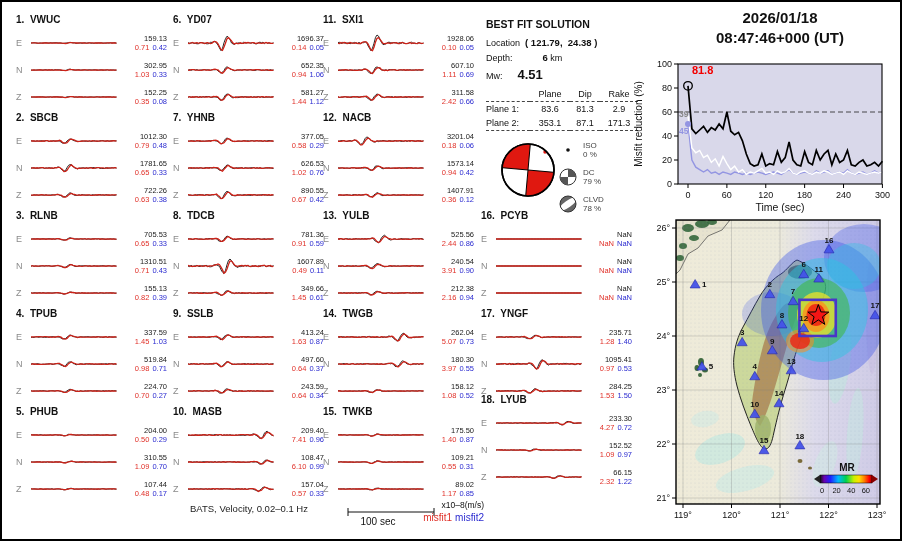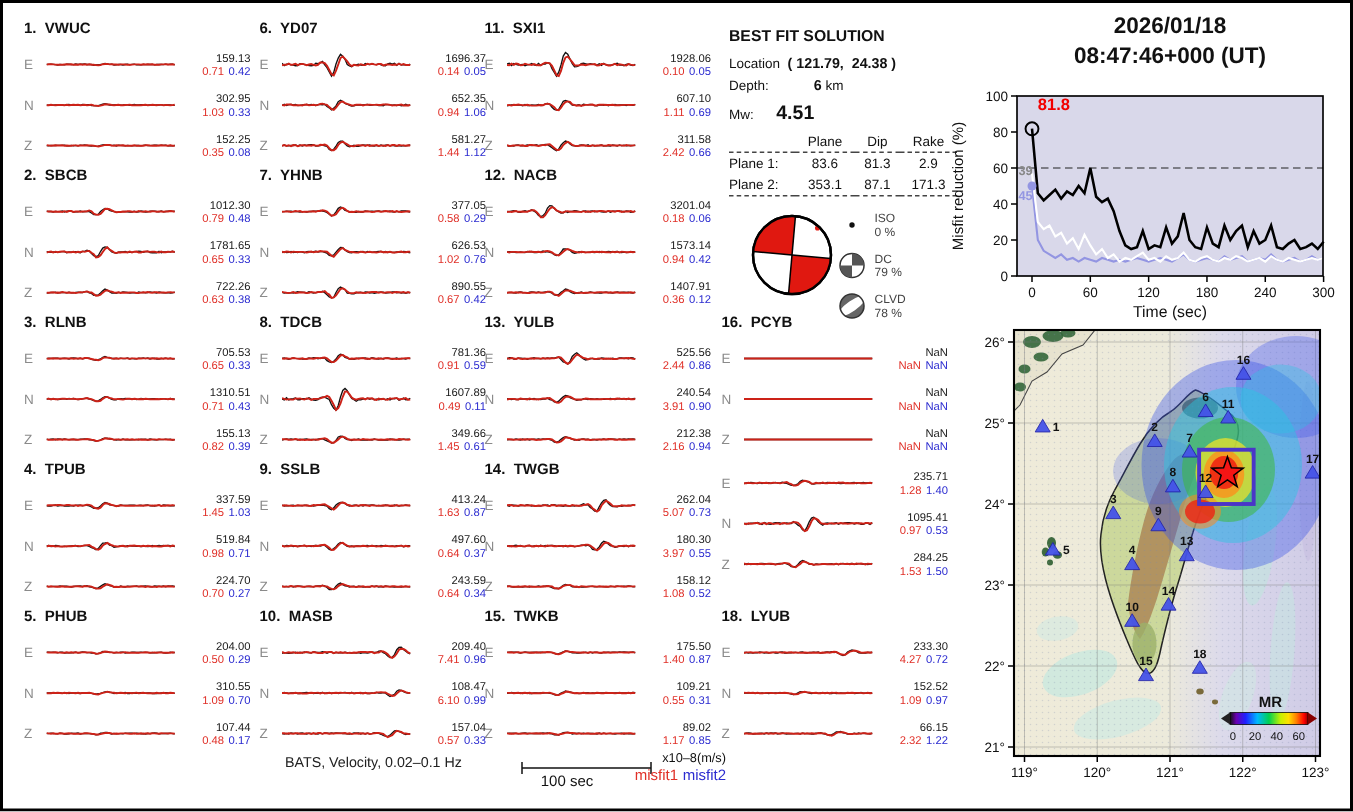--- a/index.html
+++ b/index.html
@@ -613,20 +613,21 @@
             <polyline points="0,13.0 1.5,13.0 3,13.0 4.5,13.0 6,13.0 7.5,13.0 9,13.0 10.5,13.0 12,13.0 13.5,13.0 15,13.0 16.5,13.0 18,13.0 19.5,13.0 21,13.0 22.5,13.0 24,13.0 25.5,13.0 27,13.0 28.5,13.0 30,13.0 31.5,13.0 33,13.0 34.5,13.0 36,13.0 37.5,13.0 39,13.0 40.5,13.0 42,13.0 43.5,13.0 45,13.0 46.5,13.0 48,13.0 49.5,13.0 51,13.0 52.5,13.0 54,13.0 55.5,13.0 57,13.0 58.5,13.0 60,13.0 61.5,13.0 63,13.0 64.5,13.0 66,13.0 67.5,13.0 69,13.0 70.5,13.0 72,13.0 73.5,13.0 75,13.0 76.5,13.0 78,13.0 79.5,13.0 81,13.0 82.5,13.0 84,13.0 85.5,13.0 " fill="none" stroke="#111" stroke-width="0.9"></polyline>
             <polyline points="0,13.0 1.5,13.0 3,13.0 4.5,13.0 6,13.0 7.5,13.0 9,13.0 10.5,13.0 12,13.0 13.5,13.0 15,13.0 16.5,13.0 18,13.0 19.5,13.0 21,13.0 22.5,13.0 24,13.0 25.5,13.0 27,13.0 28.5,13.0 30,13.0 31.5,13.0 33,13.0 34.5,13.0 36,13.0 37.5,13.0 39,13.0 40.5,13.0 42,13.0 43.5,13.0 45,13.0 46.5,13.0 48,13.0 49.5,13.0 51,13.0 52.5,13.0 54,13.0 55.5,13.0 57,13.0 58.5,13.0 60,13.0 61.5,13.0 63,13.0 64.5,13.0 66,13.0 67.5,13.0 69,13.0 70.5,13.0 72,13.0 73.5,13.0 75,13.0 76.5,13.0 78,13.0 79.5,13.0 81,13.0 82.5,13.0 84,13.0 85.5,13.0 " fill="none" stroke="#cc2218" stroke-width="1.3"></polyline>
           </svg>
           <div class="nums">
             <div class="amp">NaN</div>
             <div><span class="m1">NaN</span><span class="m2">NaN</span></div>
           </div>
         </div>
       </div>
       <div class="block" style="left: 479px; top: 306px;">
+        <div class="sh">17.  YNGF</div>
         <div class="trow">
           <span class="ch">E</span>
           <svg width="86" height="26" viewBox="0 0 86 26">
             <polyline points="0,13.4 1.5,13.0 3,12.9 4.5,12.7 6,12.8 7.5,13.2 9,13.4 10.5,12.7 12,13.4 13.5,12.7 15,12.7 16.5,12.7 18,13.3 19.5,12.9 21,12.6 22.5,13.1 24,12.9 25.5,12.4 27,13.0 28.5,13.3 30,14.0 31.5,14.6 33,14.5 34.5,14.3 36,13.5 37.5,11.9 39,11.2 40.5,11.6 42,12.1 43.5,12.6 45,13.5 46.5,13.7 48,13.4 49.5,13.3 51,12.9 52.5,13.2 54,13.2 55.5,12.6 57,12.7 58.5,12.7 60,13.1 61.5,12.9 63,13.2 64.5,13.4 66,13.2 67.5,13.2 69,13.1 70.5,13.2 72,12.8 73.5,12.7 75,13.3 76.5,12.9 78,12.9 79.5,12.7 81,13.0 82.5,13.0 84,13.1 85.5,12.7 " fill="none" stroke="#111" stroke-width="0.9"></polyline>
             <polyline points="0,13.1 1.5,13.1 3,12.8 4.5,13.1 6,13.2 7.5,13.1 9,13.0 10.5,12.8 12,12.9 13.5,13.0 15,12.9 16.5,13.2 18,13.1 19.5,12.8 21,12.9 22.5,12.9 24,13.1 25.5,12.9 27,12.6 28.5,12.4 30,13.2 31.5,13.8 33,14.7 34.5,14.7 36,14.3 37.5,12.9 39,12.0 40.5,11.5 42,11.8 43.5,12.3 45,13.3 46.5,13.4 48,12.9 49.5,13.2 51,13.2 52.5,12.7 54,13.2 55.5,13.2 57,12.8 58.5,13.0 60,12.9 61.5,13.2 63,12.7 64.5,12.8 66,12.7 67.5,13.1 69,13.0 70.5,13.2 72,13.1 73.5,13.2 75,12.9 76.5,12.9 78,13.2 79.5,13.1 81,13.2 82.5,13.1 84,12.9 85.5,13.2 " fill="none" stroke="#cc2218" stroke-width="1.3"></polyline>
           </svg>
           <div class="nums">
             <div class="amp">235.71</div>
             <div><span class="m1">1.28</span><span class="m2">1.40</span></div>
           </div>
@@ -647,21 +648,21 @@
           <svg width="86" height="26" viewBox="0 0 86 26">
             <polyline points="0,13.4 1.5,13.0 3,12.6 4.5,13.4 6,13.0 7.5,13.0 9,12.7 10.5,12.7 12,12.6 13.5,12.8 15,12.8 16.5,12.8 18,13.2 19.5,13.1 21,13.3 22.5,12.7 24,12.6 25.5,12.9 27,12.4 28.5,12.9 30,13.5 31.5,14.7 33,14.9 34.5,14.6 36,13.3 37.5,11.5 39,10.6 40.5,11.3 42,12.0 43.5,13.2 45,13.1 46.5,13.6 48,12.9 49.5,13.1 51,13.2 52.5,13.0 54,13.1 55.5,13.1 57,12.9 58.5,12.8 60,13.4 61.5,12.8 63,13.4 64.5,12.9 66,12.6 67.5,12.9 69,12.9 70.5,12.8 72,12.6 73.5,13.1 75,13.2 76.5,12.6 78,12.9 79.5,13.2 81,12.9 82.5,13.3 84,13.1 85.5,12.6 " fill="none" stroke="#111" stroke-width="0.9"></polyline>
             <polyline points="0,12.7 1.5,13.1 3,13.0 4.5,13.0 6,13.0 7.5,13.0 9,13.2 10.5,12.8 12,13.0 13.5,13.2 15,12.9 16.5,12.8 18,12.8 19.5,13.0 21,13.3 22.5,13.1 24,13.0 25.5,12.6 27,12.3 28.5,12.4 30,12.8 31.5,14.2 33,14.9 34.5,15.1 36,14.0 37.5,13.0 39,11.5 40.5,11.5 42,12.1 43.5,12.8 45,13.0 46.5,13.5 48,13.3 49.5,13.3 51,13.2 52.5,13.0 54,13.0 55.5,13.1 57,13.1 58.5,13.1 60,13.1 61.5,12.8 63,13.3 64.5,12.8 66,12.9 67.5,13.0 69,12.9 70.5,13.1 72,12.9 73.5,13.2 75,12.7 76.5,12.9 78,12.7 79.5,12.9 81,13.3 82.5,12.8 84,12.9 85.5,13.0 " fill="none" stroke="#cc2218" stroke-width="1.3"></polyline>
           </svg>
           <div class="nums">
             <div class="amp">284.25</div>
             <div><span class="m1">1.53</span><span class="m2">1.50</span></div>
           </div>
         </div>
       </div>
-      <div class="block" style="left: 479px; top: 404px;">
+      <div class="block" style="left: 479px; top: 392px;">
         <div class="sh">18.  LYUB</div>
         <div class="trow">
           <span class="ch">E</span>
           <svg width="86" height="26" viewBox="0 0 86 26">
             <polyline points="0,13.0 1.5,13.0 3,13.3 4.5,13.1 6,13.3 7.5,13.1 9,13.2 10.5,12.6 12,12.9 13.5,13.4 15,13.1 16.5,13.3 18,12.9 19.5,12.9 21,13.3 22.5,13.3 24,12.8 25.5,12.6 27,13.3 28.5,13.3 30,13.0 31.5,13.2 33,12.9 34.5,12.9 36,13.2 37.5,12.8 39,12.7 40.5,13.2 42,13.4 43.5,12.9 45,13.0 46.5,12.8 48,12.9 49.5,12.7 51,13.4 52.5,13.3 54,12.7 55.5,12.6 57,12.7 58.5,12.5 60,13.0 61.5,12.7 63,13.6 64.5,14.5 66,15.0 67.5,14.5 69,12.7 70.5,11.9 72,11.3 73.5,11.8 75,12.3 76.5,13.2 78,13.4 79.5,13.3 81,13.3 82.5,13.0 84,12.9 85.5,13.0 " fill="none" stroke="#111" stroke-width="0.9"></polyline>
             <polyline points="0,13.3 1.5,12.9 3,12.9 4.5,12.8 6,13.1 7.5,12.9 9,12.9 10.5,13.2 12,12.9 13.5,12.9 15,12.8 16.5,13.2 18,13.2 19.5,12.9 21,12.8 22.5,12.9 24,12.9 25.5,13.1 27,12.8 28.5,13.2 30,13.0 31.5,12.9 33,13.2 34.5,13.0 36,13.1 37.5,13.2 39,13.2 40.5,13.0 42,13.1 43.5,13.1 45,13.1 46.5,13.0 48,13.1 49.5,13.0 51,13.3 52.5,13.0 54,13.1 55.5,12.9 57,13.1 58.5,12.8 60,12.5 61.5,12.7 63,13.4 64.5,14.2 66,14.5 67.5,14.5 69,13.5 70.5,12.4 72,12.1 73.5,11.7 75,12.0 76.5,12.5 78,13.1 79.5,13.2 81,13.0 82.5,12.8 84,13.1 85.5,12.8 " fill="none" stroke="#cc2218" stroke-width="1.3"></polyline>
           </svg>
           <div class="nums">
             <div class="amp">233.30</div>
             <div><span class="m1">4.27</span><span class="m2">0.72</span></div>

